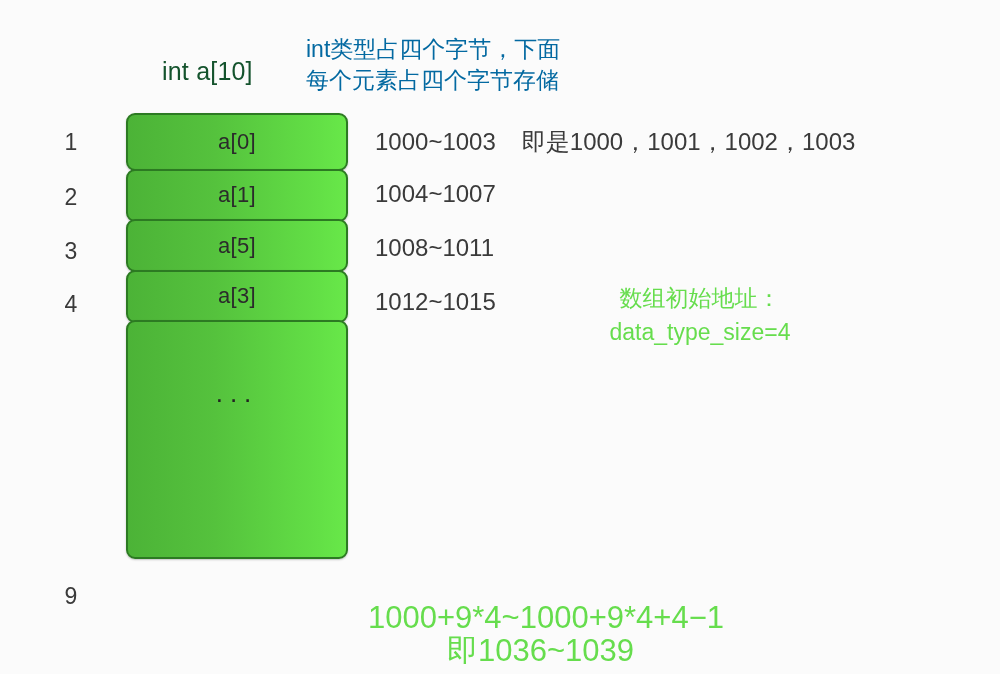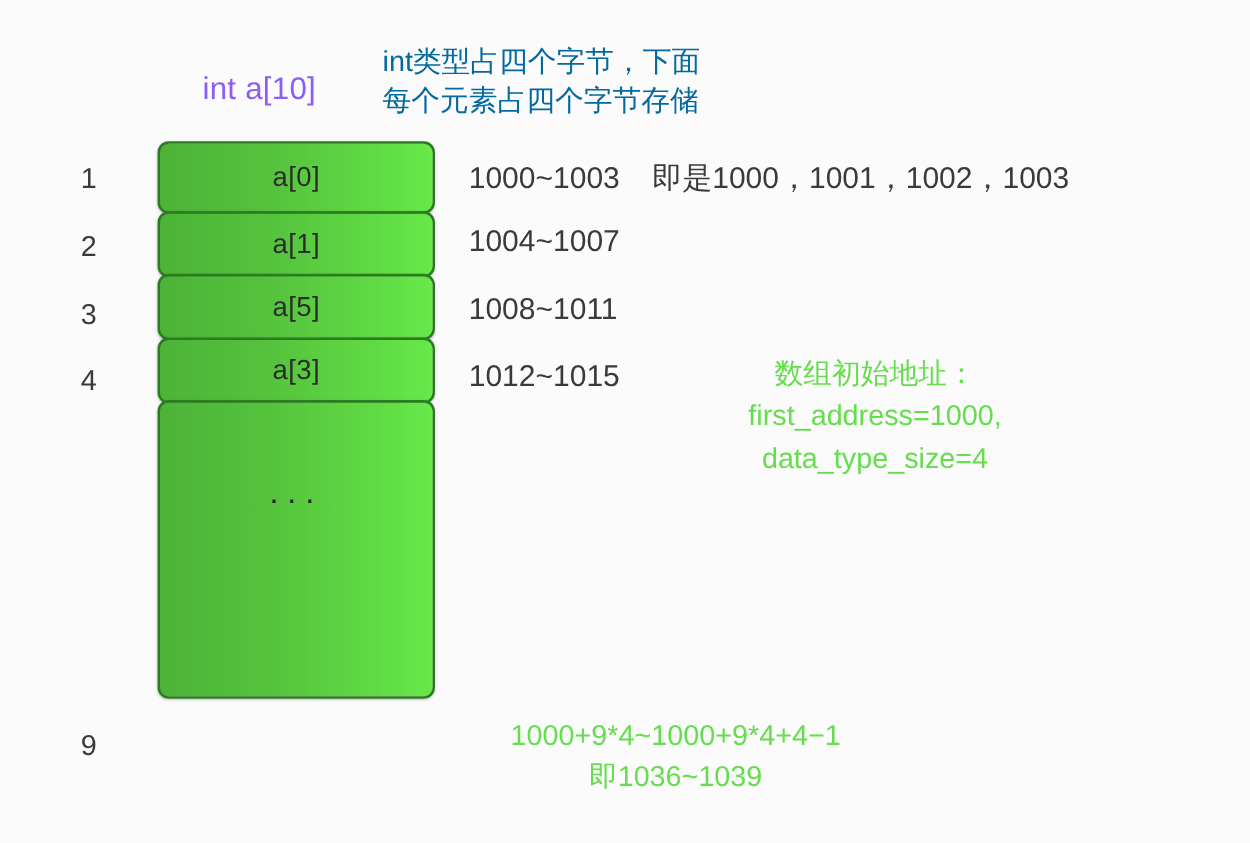--- a/index.html
+++ b/index.html
@@ -18,21 +18,21 @@
     width: 1000px;
     height: 674px;
   }
 
   
   .decl-label {
     position: absolute;
     left: 162px;
     top: 57px;
     font-size: 25px;
-    color: #8b5cf6;
+    color: #14532d;
     letter-spacing: 0.2px;
     white-space: nowrap;
   }
   .note-blue {
     position: absolute;
     left: 306px;
     top: 34px;
     font-size: 23px;
     line-height: 31px;
     color: #0369a1;
@@ -114,24 +114,24 @@
     font-size: 23px;
     line-height: 34px;
     color: #66dd4d;
   }
   .note-green div { white-space: nowrap; }
 
   
   .formula-green {
     position: absolute;
     left: 368px;
-    top: 572px;
+    top: 601px;
     width: 345px;
     text-align: center;
-    font-size: 23px;
+    font-size: 31px;
     line-height: 33px;
     color: #66dd4d;
   }
   .formula-green div { white-space: nowrap; }
 </style>
 </head>
 <body>
 
 <div id="stage">
 
@@ -174,21 +174,20 @@
   </div>
   <div class="addr" style="top:234px;">
     <span>1008~1011</span>
   </div>
   <div class="addr" style="top:288px;">
     <span>1012~1015</span>
   </div>
 
   <div class="note-green">
     <div>数组初始地址：</div>
-    <div>first_address=1000,</div>
     <div>data_type_size=4</div>
   </div>
 
   <div class="formula-green">
     <div>1000+9*4~1000+9*4+4−1</div>
     <div>即1036~1039</div>
   </div>
 
 </div>
 

